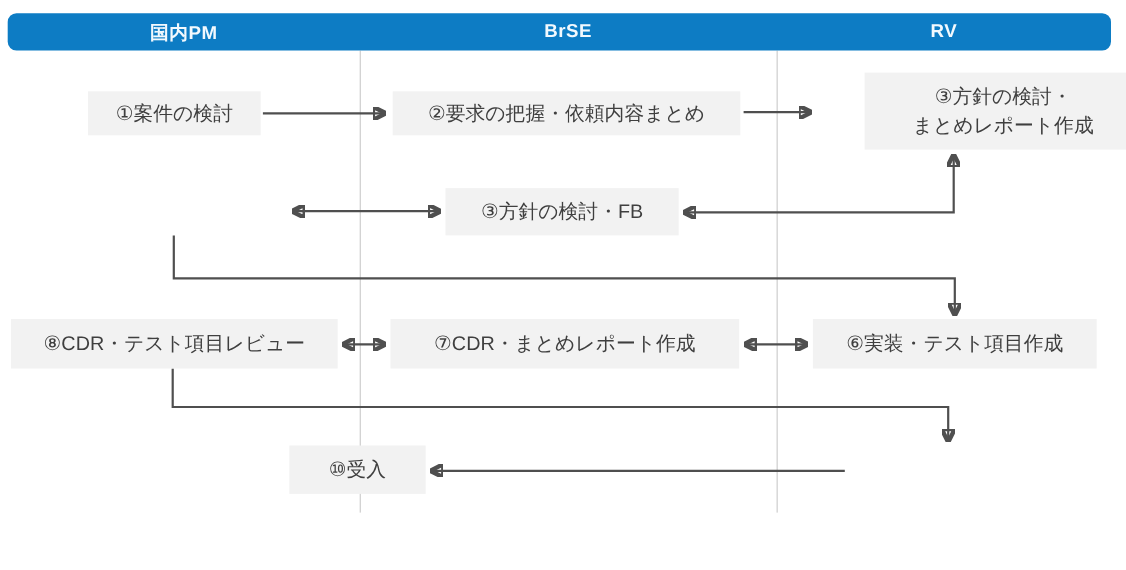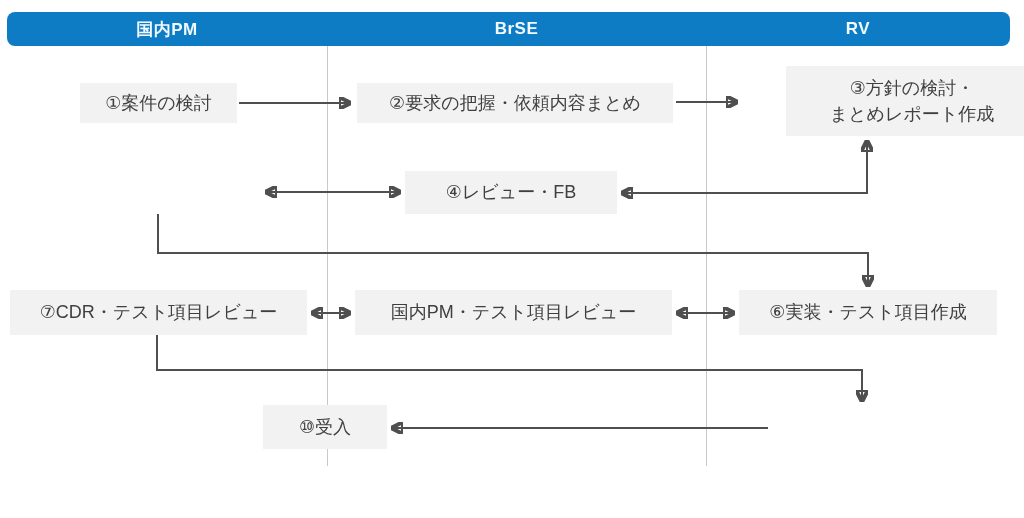--- a/index.html
+++ b/index.html
@@ -115,19 +115,19 @@
     <path d="M157,335 L157,370 L862,370 L862,400" marker-end="url(#ah)"></path>
     <path d="M768,428 L393,428" marker-end="url(#ah)"></path>
   </svg>
 
   <div class="node n1">①案件の検討</div>
   <div class="node n2">②要求の把握・依頼内容まとめ</div>
   <div class="node n3">
     <span>③方針の検討・</span>
     <span>まとめレポート作成</span>
   </div>
-  <div class="node n4">④レビュー・FB</div>
+  <div class="node n4">③方針の検討・FB</div>
   <div class="node n6">⑥実装・テスト項目作成</div>
-  <div class="node n7">国内PM・テスト項目レビュー</div>
-  <div class="node n8">⑦CDR・テスト項目レビュー</div>
+  <div class="node n7">⑦CDR・まとめレポート作成</div>
+  <div class="node n8">⑧CDR・テスト項目レビュー</div>
   <div class="node n10">⑩受入</div>
 
 </div>
 
 </body></html>

